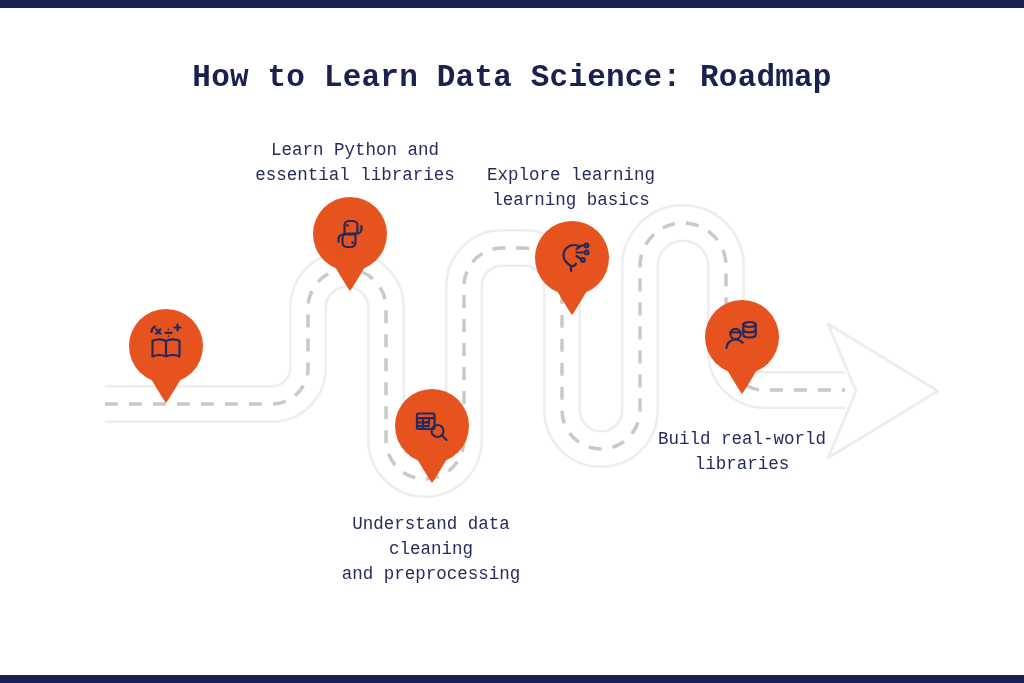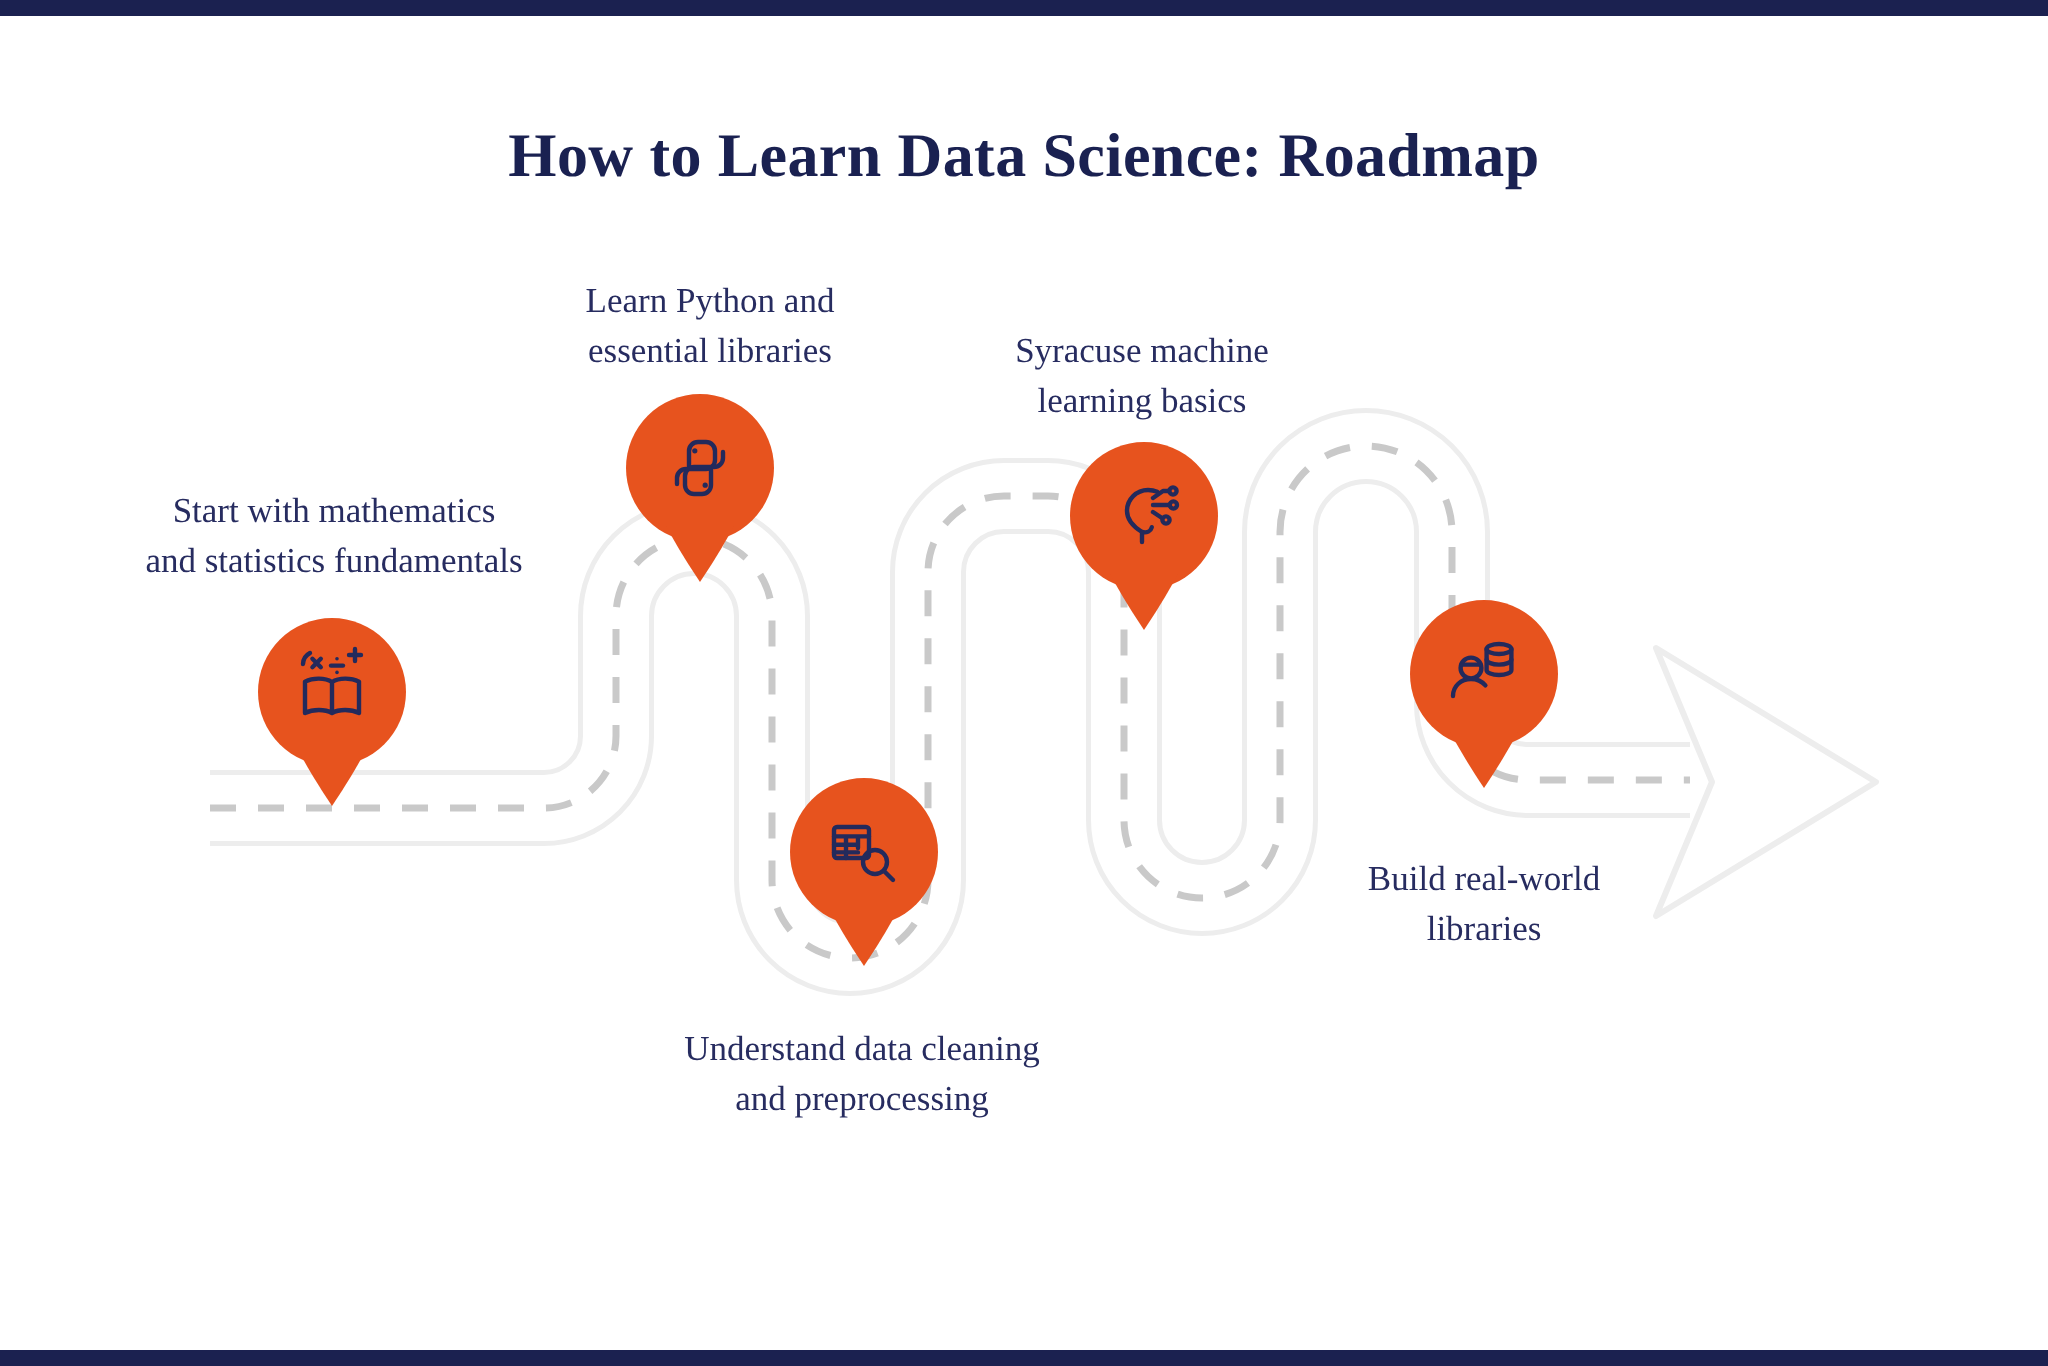--- a/index.html
+++ b/index.html
@@ -3,21 +3,21 @@
 <meta charset="utf-8">
 <style>
   * { margin: 0; padding: 0; box-sizing: border-box; }
   html, body { background: #ffffff; }
   .canvas {
     position: relative;
     width: 1024px;
     height: 683px;
     background: #ffffff;
     overflow: hidden;
-    font-family: Liberation Serif, serif;
+    font-family: Liberation Mono, monospace;
   }
   .edge-bar {
     position: absolute;
     left: 0;
     width: 1024px;
     height: 8px;
     background: #1b2150;
   }
   .edge-bar.top { top: 0; }
   .edge-bar.bottom { bottom: 0; }
@@ -160,27 +160,25 @@
         <circle cx="33.5" cy="37" r="5.2"></circle>
         <path d="M28.8 35.3 H38.2"></path>
         <path d="M24.5 51 C24.5 46 28.5 42.5 33.5 42.5 C36.5 42.5 39 43.7 40.7 45.7"></path>
         <ellipse cx="47.5" cy="27.5" rx="6.2" ry="2.5"></ellipse>
         <path d="M41.3 27.5 V38 A6.2 2.5 0 0 0 53.7 38 V27.5"></path>
         <path d="M41.3 32.8 A6.2 2.5 0 0 0 53.7 32.8"></path>
       </g>
     </svg>
   </div>
 
-  <div class="step-label label-1">Start with mathematics
-and statistics fundamentals</div>
   <div class="step-label label-2">Learn Python and
 essential libraries</div>
   <div class="step-label label-3">Understand data cleaning
 and preprocessing</div>
-  <div class="step-label label-4">Syracuse machine
+  <div class="step-label label-4">Explore learning
 learning basics</div>
   <div class="step-label label-5">Build real-world
 libraries</div>
 
 
   <div class="edge-bar bottom"></div>
 
 </div>
 
 </body></html>

